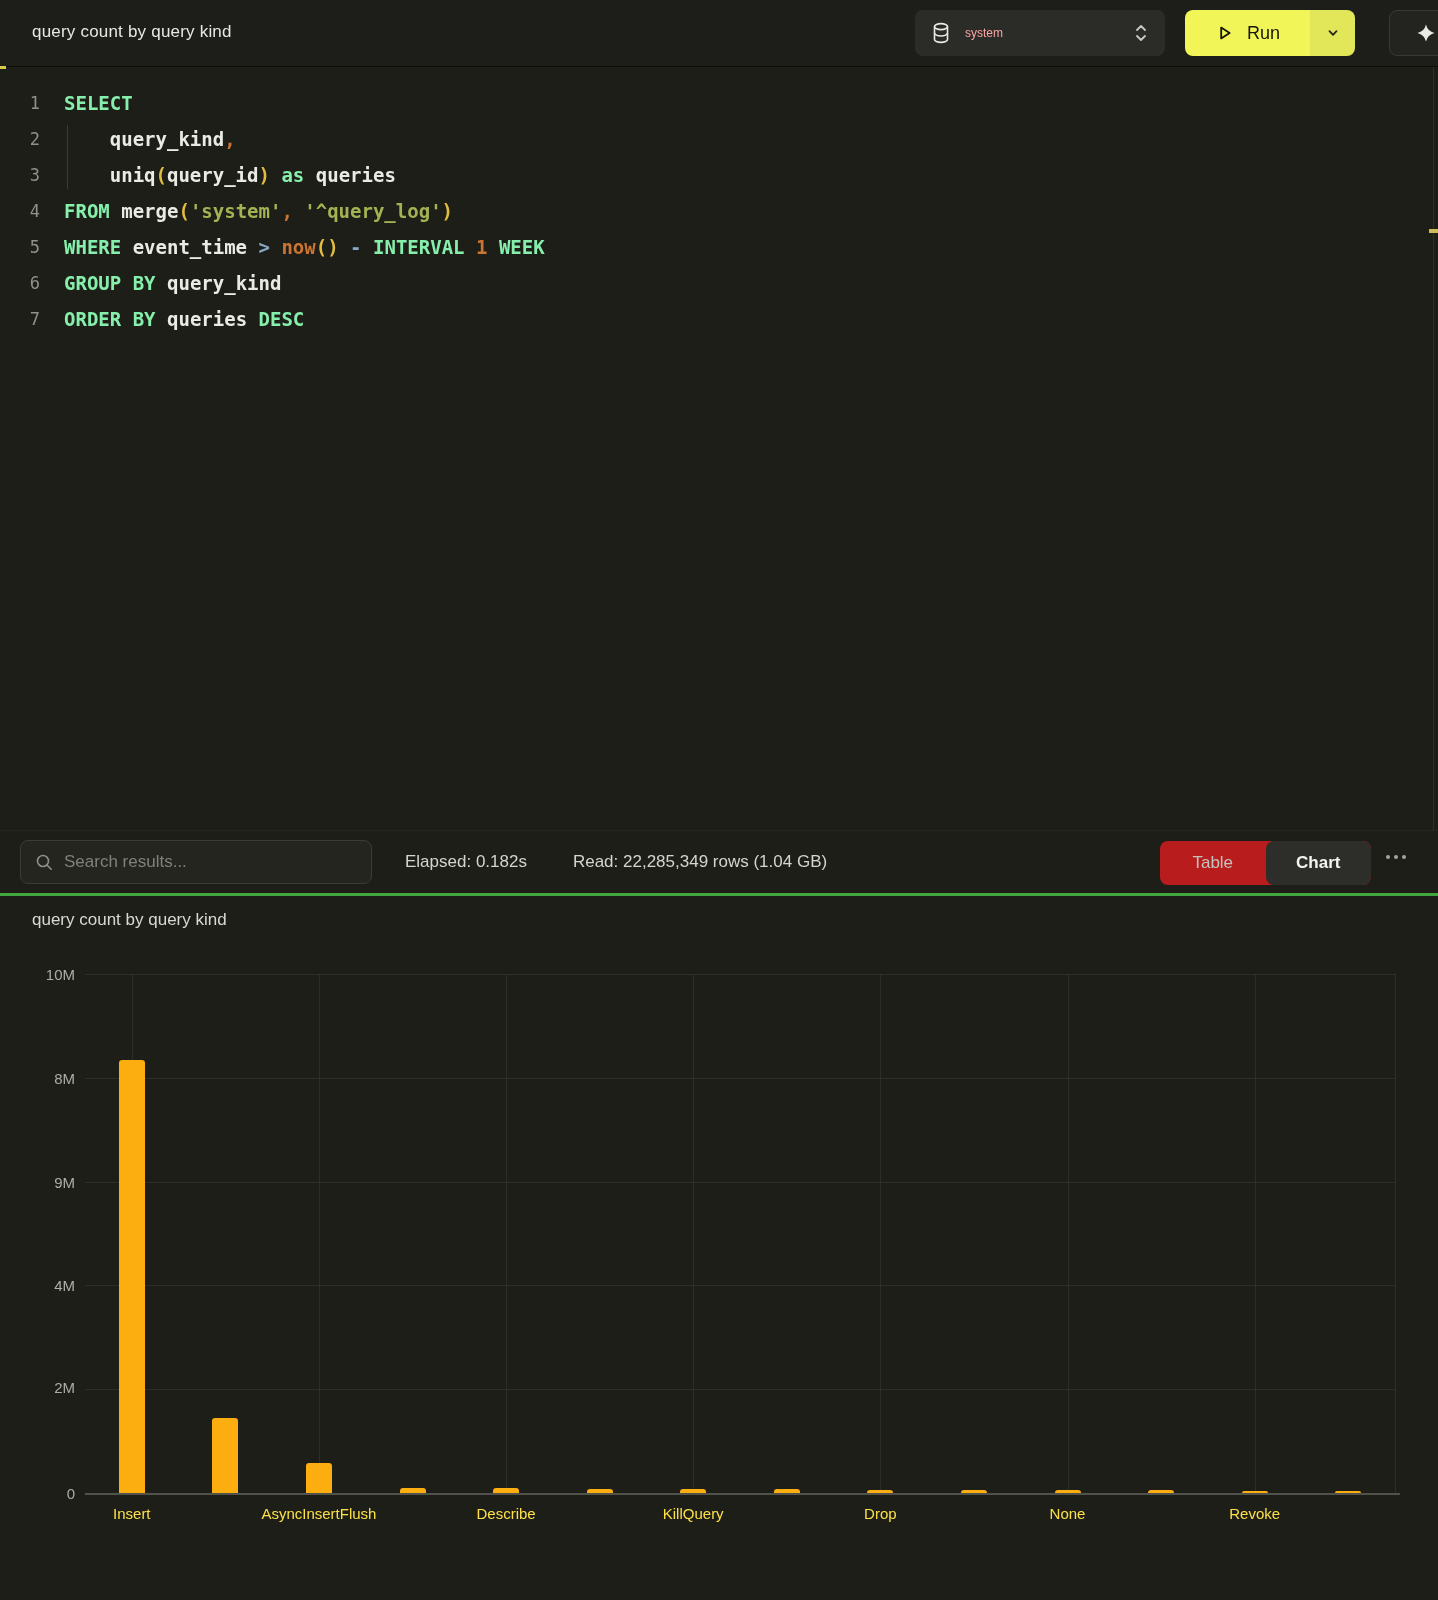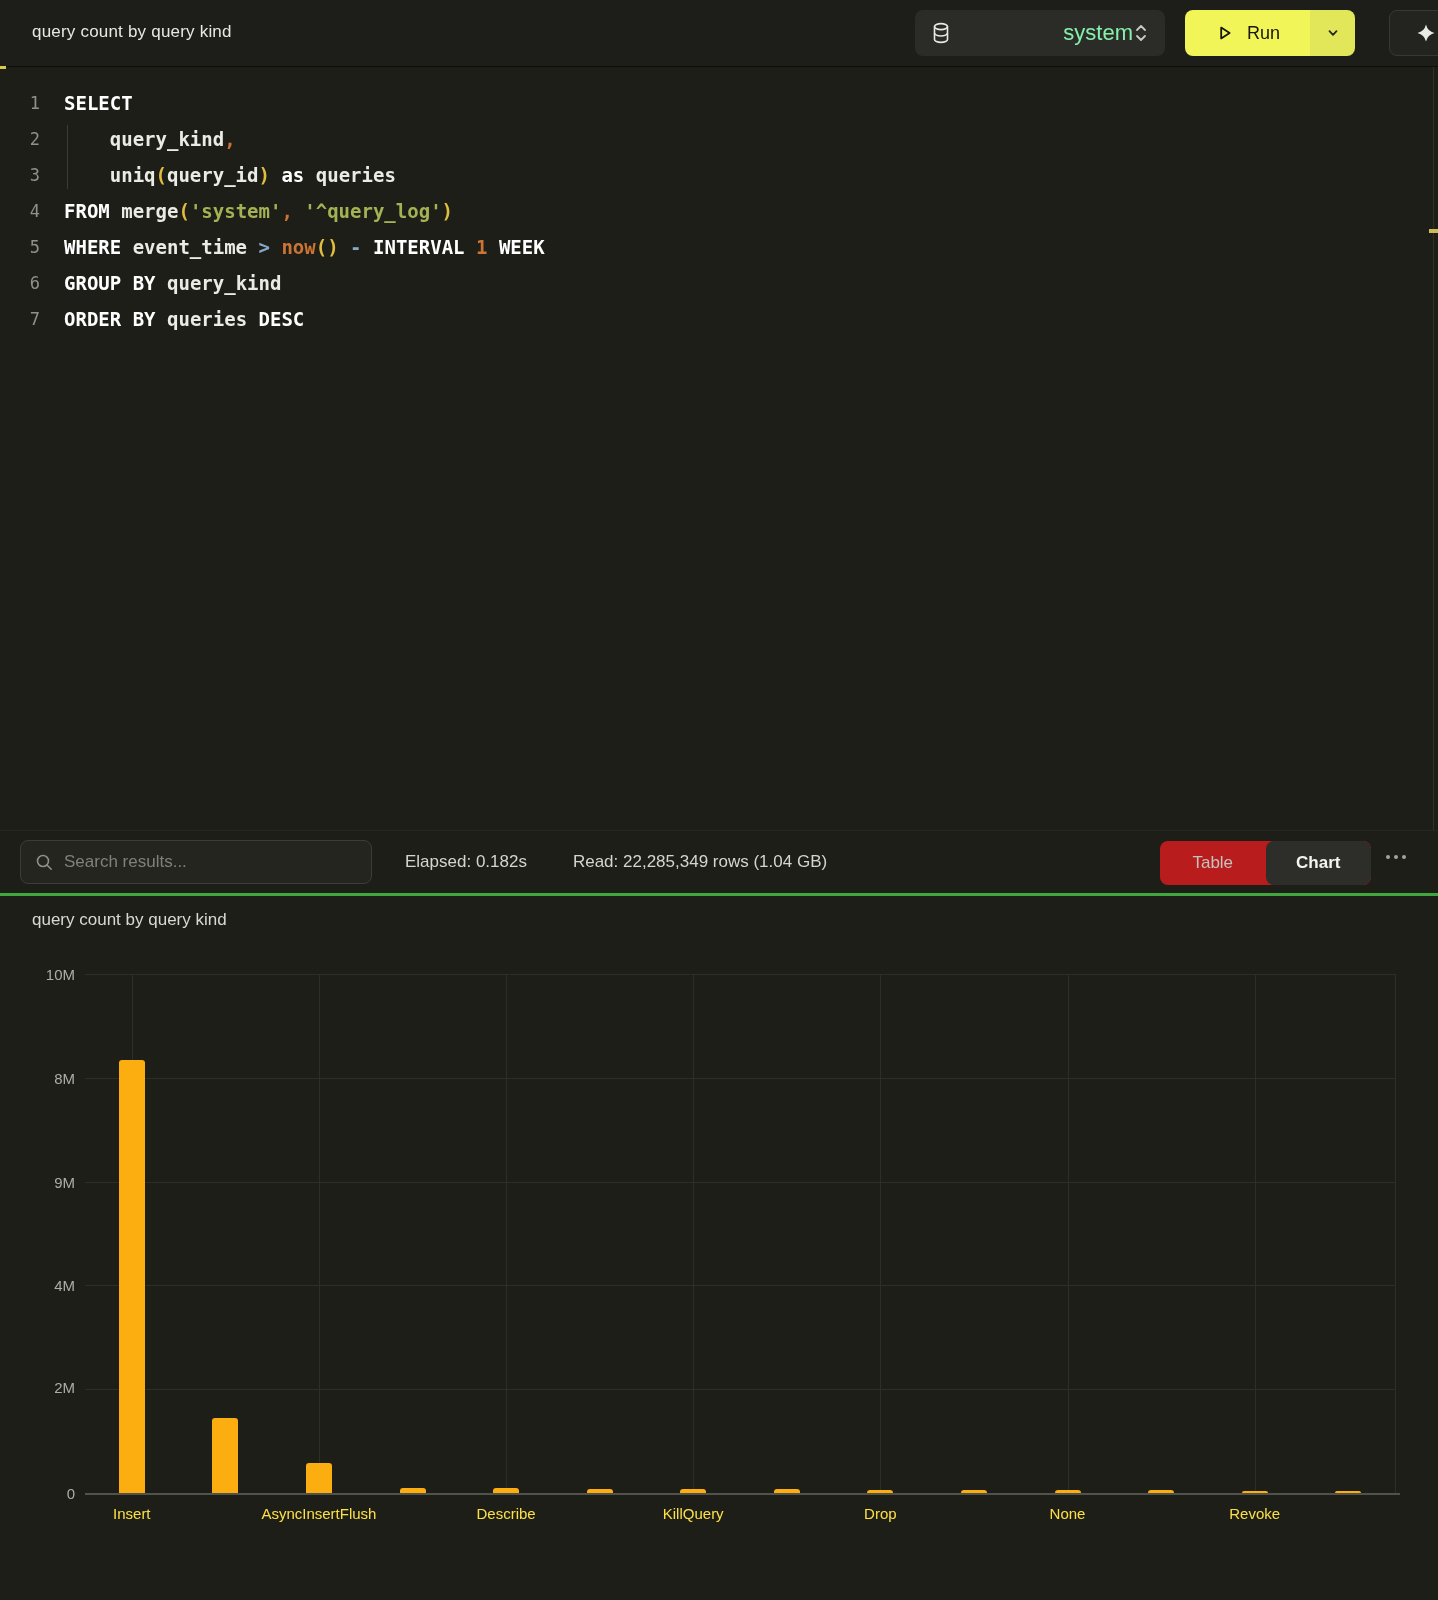--- a/index.html
+++ b/index.html
@@ -19,21 +19,21 @@
   }
   .topbar-title {
     position:absolute; left:32px; top:22px;
     font-size:17px; color:#E7E8E2; letter-spacing:.2px;
   }
   .db-pill {
     position:absolute; left:915px; top:10px; width:250px; height:46px;
     background:#2B2C27; border-radius:8px;
     display:flex; align-items:center; padding:0 16px; cursor:pointer;
   }
-  .db-pill .label { font-size:22px; color:#86efac; margin-left:14px; flex:1;text-align:right; }
+  .db-pill .label { font-size:12px; color:#fca5a5; margin-left:14px; flex:1; }
   .run-btn {
     position:absolute; left:1185px; top:10px; width:170px; height:46px;
     border-radius:8px; overflow:hidden; display:flex;
   }
   .run-main {
     flex:1; background:#F2F557; display:flex; align-items:center; justify-content:center;
     gap:12px; cursor:pointer;
   }
   .run-main .label { font-size:18px; color:#161609; }
   .run-caret {
@@ -51,21 +51,21 @@
     position:relative; height:763px; background:#1D1E18;
     font-family:"DejaVu Sans Mono", monospace; font-size:19px;
     padding-top:18px;
   }
   .ed-line { display:flex; height:36px; align-items:center; }
   .ed-num {
     width:40px; text-align:right; color:#90918A; font-size:17px; font-weight:400;
     flex:none;
   }
   .ed-code { margin-left:24px; white-space:pre; font-weight:600; }
-  .tk-kw  { color:#ffffff;margin-top:20px; }
+  .tk-kw  { color:#86efac;margin-top:20px; }
   .tk-id  { color:#EAEBE5; }
   .tk-pl  { color:#EAEBE5; }
   .tk-br  { color:#E0BC3F; }
   .tk-str { color:#A4B254; }
   .tk-pu  { color:#CC7433; }
   .tk-fn  { color:#CC7433; }
   .tk-num { color:#CC7433; }
   .tk-op  { color:#86A9C9; }
   .indent-guide {
     position:absolute; left:67px; top:58px; width:1px; height:64px; background:#3A3B34;

